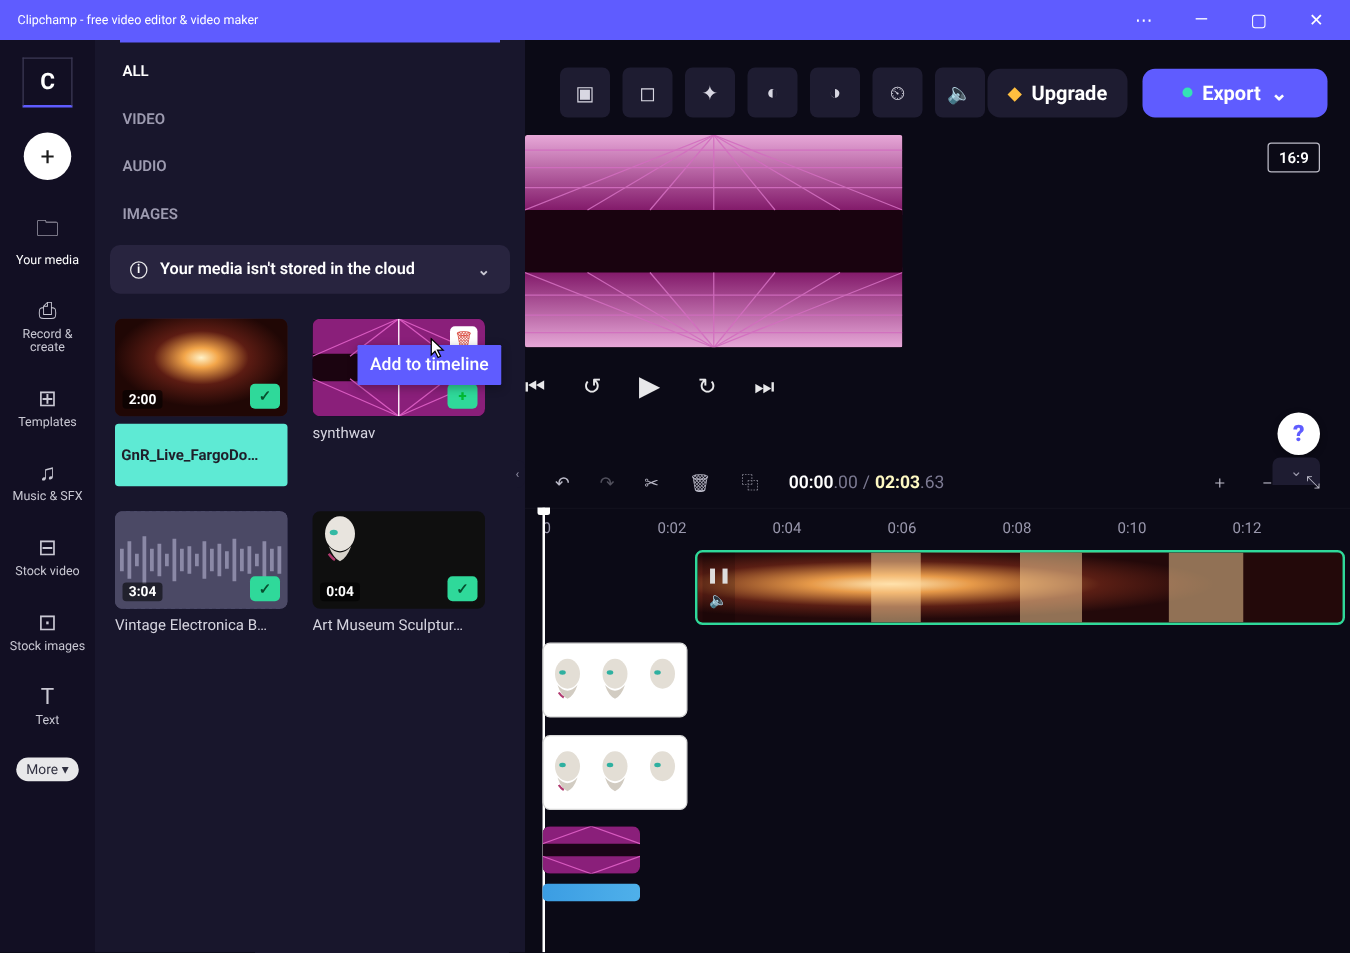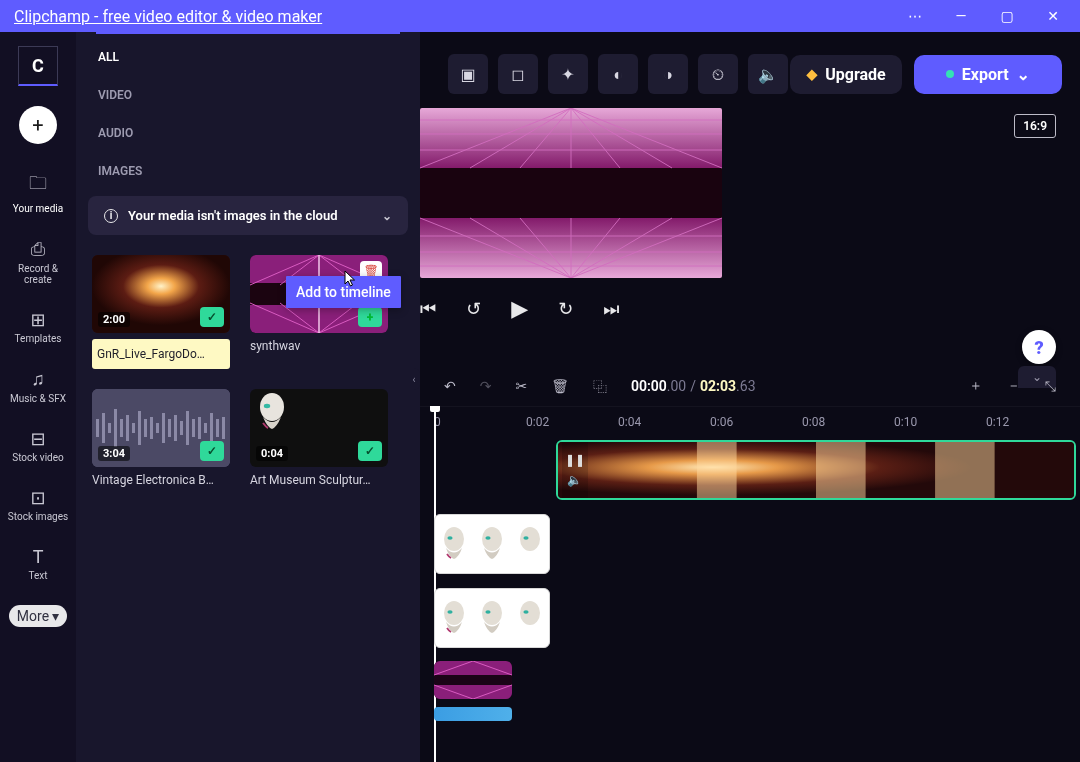--- a/index.html
+++ b/index.html
@@ -1,35 +1,35 @@
 <!DOCTYPE html>
 <html><head>
 <meta charset="utf-8">
 <style>
   * { box-sizing: border-box; margin: 0; padding: 0; font-family: -apple-system, "Segoe UI", Roboto, sans-serif; }
   html, body { height: 100%; }
   body { width: 1080px; height: 762px; background: #0b0a16; color: #e8e8ea; overflow: hidden; position: relative; }
 
   
   .titlebar { height: 32px; background: #5f5cff; display:flex; align-items:center; justify-content:space-between; padding:0 4px; }
-  .titlebar .title { font-size: 16px; color: #fff; padding-left: 10px; text-decoration: underline; }
+  .titlebar .title { font-size: 10px; color: #fff; padding-left: 10px; }
   .winctl { display:flex; gap:0; }
   .winbtn { width:46px; height:32px; display:flex; align-items:center; justify-content:center; color:#fff; font-size:14px; }
 
   
   .app { display:flex; height: calc(100% - 32px); }
 
   
   .leftrail { width:76px; background:#120f23; display:flex; flex-direction:column; align-items:center; padding-top:14px; gap:12px; }
   .brandbox { width:40px; height:40px; border:1px solid #3c3a56; display:flex; align-items:center; justify-content:center; font-weight:700; font-size:18px; color:#fff; border-bottom:2px solid #5f5cff;}
   .addbtn { width:38px; height:38px; border-radius:50%; background:#fff; color:#1b1b1b; display:flex; align-items:center; justify-content:center; font-size:20px; margin-top:8px; margin-bottom:8px; }
   .railitem { width:68px; text-align:center; font-size:10px; color:#c9c8d3; padding:6px 0; cursor:pointer; }
   .railitem .ico { font-size:18px; display:block; margin-bottom:3px; color:#c9c8d3; }
   .railitem.active { color:#fff; }
-  .more-pill { margin-top:6px; background:#e8e8ea; color:#303040; font-size:14px; border-radius:12px; padding:3px 8px; display:flex; align-items:center; gap:3px;}
+  .more-pill { margin-top:6px; background:#e8e8ea; color:#303040; font-size:11px; border-radius:12px; padding:3px 8px; display:flex; align-items:center; gap:3px;}
 
   
   .libpanel { width:344px; background:#18162c; display:flex; flex-direction:column; padding:18px 12px 0 12px; position:relative; }
   .tabs { display:flex; gap:24px; font-size:12px; font-weight:600; padding:0 10px 18px 10px; color:#9d9bb0;flex-direction:column;}
   .tab { cursor:pointer; }
   .tab.active { color:#fff; }
   .tab.active.underline { position:relative;}
   .tab.active.underline::before { content:""; position:absolute; left:-2px; right:-2px; top:-18px; height:2px; background:#5f5cff;}
   .banner { background:#28243f; border-radius:8px; padding:12px 16px; display:flex; align-items:center; justify-content:space-between; font-size:13px; font-weight:600; color:#fff; margin-bottom:16px;}
   .banner .left { display:flex; align-items:center; gap:10px;}
@@ -38,21 +38,21 @@
 
   .grid { display:flex; flex-wrap:wrap; gap:20px; padding:4px; }
   .media { width:138px; }
   .thumb { width:138px; height:78px; border-radius:6px; background:#333; position:relative; overflow:hidden; }
   .thumb .dur { position:absolute; left:6px; bottom:6px; background:rgba(0,0,0,.55); color:#fff; font-size:11px; font-weight:700; border-radius:3px; padding:1px 5px;}
   .thumb .chk { position:absolute; right:6px; bottom:6px; width:24px; height:20px; border-radius:4px; background:#2fd99a; color:#0c3; display:flex; align-items:center; justify-content:center; color:#06502f; font-size:12px; font-weight:900;}
   .thumb .chk.add { background:#2fd99a; color:#0b3; }
   .thumb .del { position:absolute; right:6px; top:6px; width:22px; height:20px; border-radius:4px; background:#fff; color:#d8453a; display:flex; align-items:center; justify-content:center; font-size:12px;}
   .thumb svg { position:absolute; inset:0; width:100%; height:100%; }
   .filename { font-size:12px; color:#d5d4df; margin-top:6px; white-space:nowrap; overflow:hidden; text-overflow:ellipsis; }
-  .filename.boxed { background:#fef9c3; color:#1f1f2a; border-radius:3px; padding:8px 5px; font-weight:400;}
+  .filename.boxed { background:#5eead4; color:#1f1f2a; border-radius:3px; padding:18px 5px; font-weight:700;}
   .tooltip { position:absolute; background:#5f5cff; color:#fff; font-size:14px; padding:8px 10px; border-radius:1px; font-weight:500; box-shadow: 0 2px 8px rgba(0,0,0,.3);}
 
   
   .right { flex:1; display:flex; flex-direction:column; background:#0b0a16; position:relative; }
 
   
   .toolbar { height:64px; display:flex; align-items:center; justify-content:space-between; padding:0 18px; margin-top:10px;}
   .tool-icons { display:flex; gap:10px; margin-left:10px;}
   .tbtn { width:40px; height:40px; background:#1e1c31; border-radius:6px; display:flex; align-items:center; justify-content:center; color:#d8d7e2; font-size:16px;}
   .rightbtns { display:flex; gap:12px; align-items:center;}
@@ -163,21 +163,21 @@
   <div class="libpanel">
     <div class="tabs">
       <div class="tab active underline">ALL</div>
       <div class="tab">VIDEO</div>
       <div class="tab">AUDIO</div>
       <div class="tab">IMAGES</div>
     </div>
     <div class="banner">
       <div class="left">
         <span class="info-ico">i</span>
-        <span>Your media isn't images in the cloud</span>
+        <span>Your media isn't stored in the cloud</span>
       </div>
       <span class="chev">⌄</span>
     </div>
 
     <div class="grid">
 
       <div class="media">
         <div class="thumb concert-bg">
           <svg viewBox="0 0 138 78">
               <rect width="138" height="78" fill="url(#g1)"></rect>

